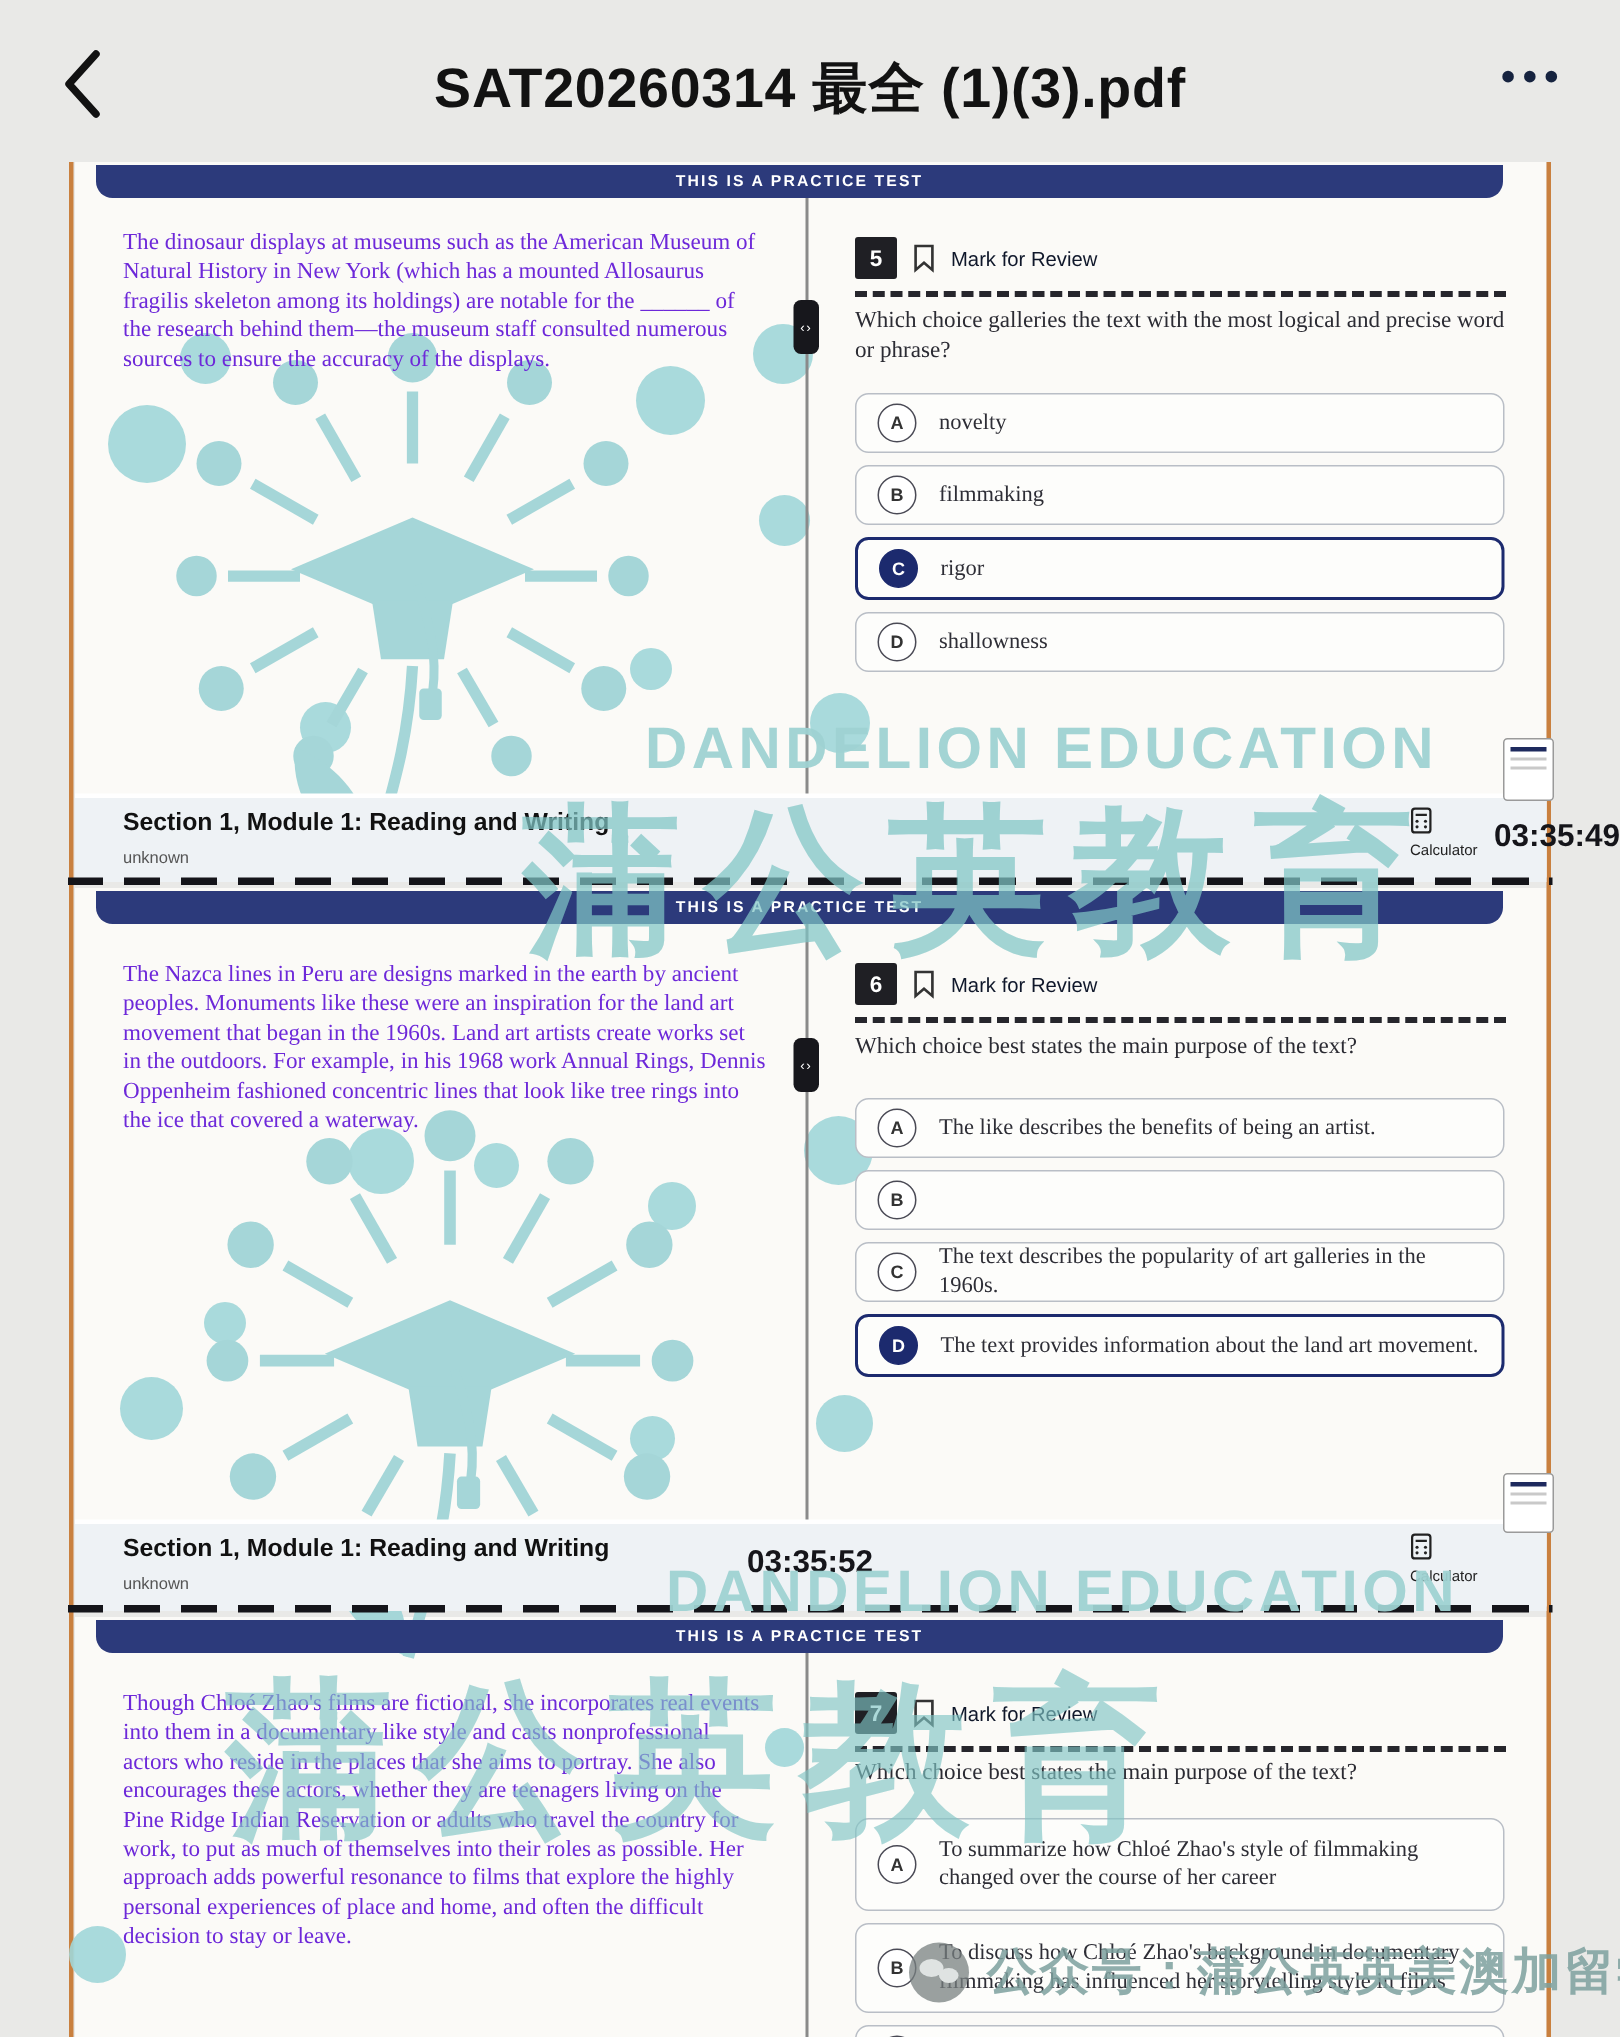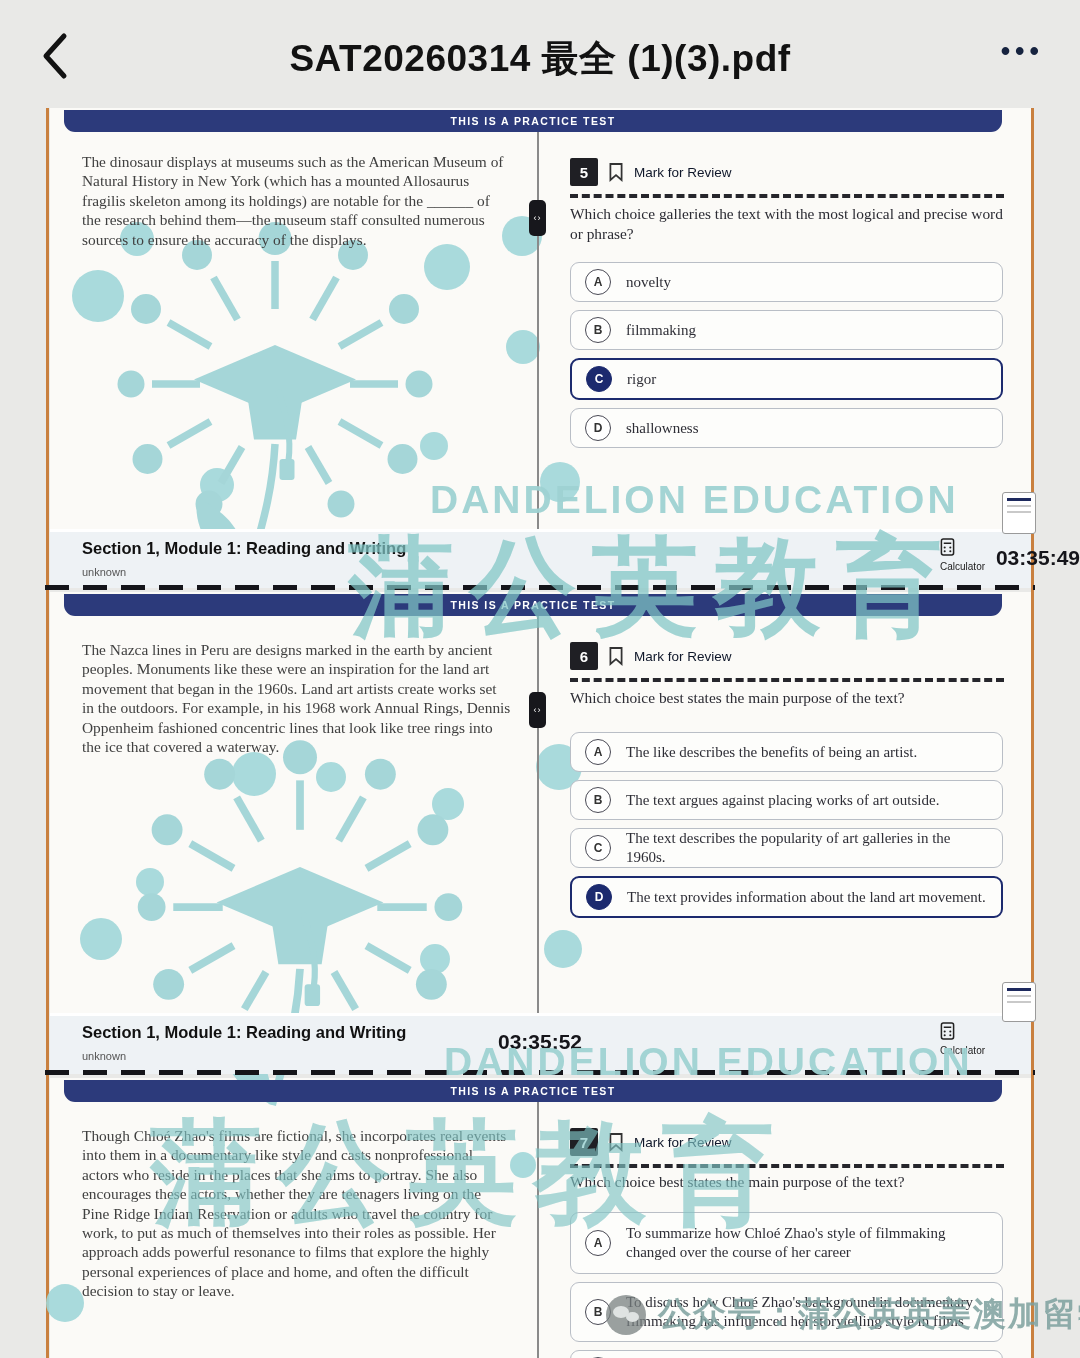--- a/index.html
+++ b/index.html
@@ -20,21 +20,21 @@
              background:repeating-linear-gradient(90deg,#15151a 0 24px,transparent 24px 38px);}
   .navy-bar{position:absolute;left:64px;width:938px;height:22px;background:#2c3a7b;z-index:4;
             border-radius:0 0 11px 11px;display:flex;align-items:center;justify-content:center;}
   .navy-bar span{color:#fff;font-size:10.5px;font-weight:700;letter-spacing:1.4px;}
   .divider{position:absolute;left:537px;width:2px;background:#8a8a8a;z-index:4;}
   .div-handle{position:absolute;left:529px;width:17px;height:36px;background:#17171c;border-radius:5px;
               z-index:5;display:flex;align-items:center;justify-content:center;color:#fff;font-size:9px;
               letter-spacing:1px;cursor:ew-resize;}
   
   .passage{position:absolute;left:82px;width:430px;font-family:"Liberation Serif","DejaVu Serif",serif;
-           font-size:15.4px;line-height:1.26;color:#404040;z-index:6;}
+           font-size:15.4px;line-height:1.26;color:#6d28d9;z-index:6;}
   .q-row{position:absolute;left:570px;display:flex;align-items:center;gap:10px;z-index:6;cursor:pointer;}
   .q-badge{width:28px;height:28px;background:#1f1f24;color:#fff;font-size:15px;font-weight:700;
            display:flex;align-items:center;justify-content:center;border-radius:2px;}
   .q-mark{font-size:13.5px;color:#0f172a;}
   .q-dash{position:absolute;left:570px;width:434px;border-top:4px dashed #26262c;z-index:6;}
   .q-prompt{position:absolute;left:570px;width:436px;font-family:"Liberation Serif","DejaVu Serif",serif;
             font-size:15.4px;line-height:1.3;color:#2b2b33;z-index:6;}
   
   .opt{position:absolute;left:570px;width:433px;background:#fdfdfb;border:1.5px solid #b9bec6;
        border-radius:9px;display:flex;align-items:center;gap:15px;padding:6px 14px;box-sizing:border-box;
@@ -227,21 +227,20 @@
   </div>
   <div class="q-dash" style="top:678px;"></div>
   <div class="q-prompt" style="top:688px;">Which choice best states the main purpose of the text?</div>
 
   <div class="opt" style="top:732px;height:40px;">
     <div class="optletter">A</div>
     <div>The like describes the benefits of being an artist.</div>
   </div>
   <div class="opt" style="top:780px;height:40px;">
     <div class="optletter">B</div>
-    <div>The text argues against placing works of art outside.</div>
   </div>
   <div class="opt" style="top:828px;height:40px;">
     <div class="optletter">C</div>
     <div>The text describes the popularity of art galleries in the 1960s.</div>
   </div>
   <div class="opt selected" style="top:876px;height:42px;">
     <div class="optletter">D</div>
     <div>The text provides information about the land art movement.</div>
   </div>
 

